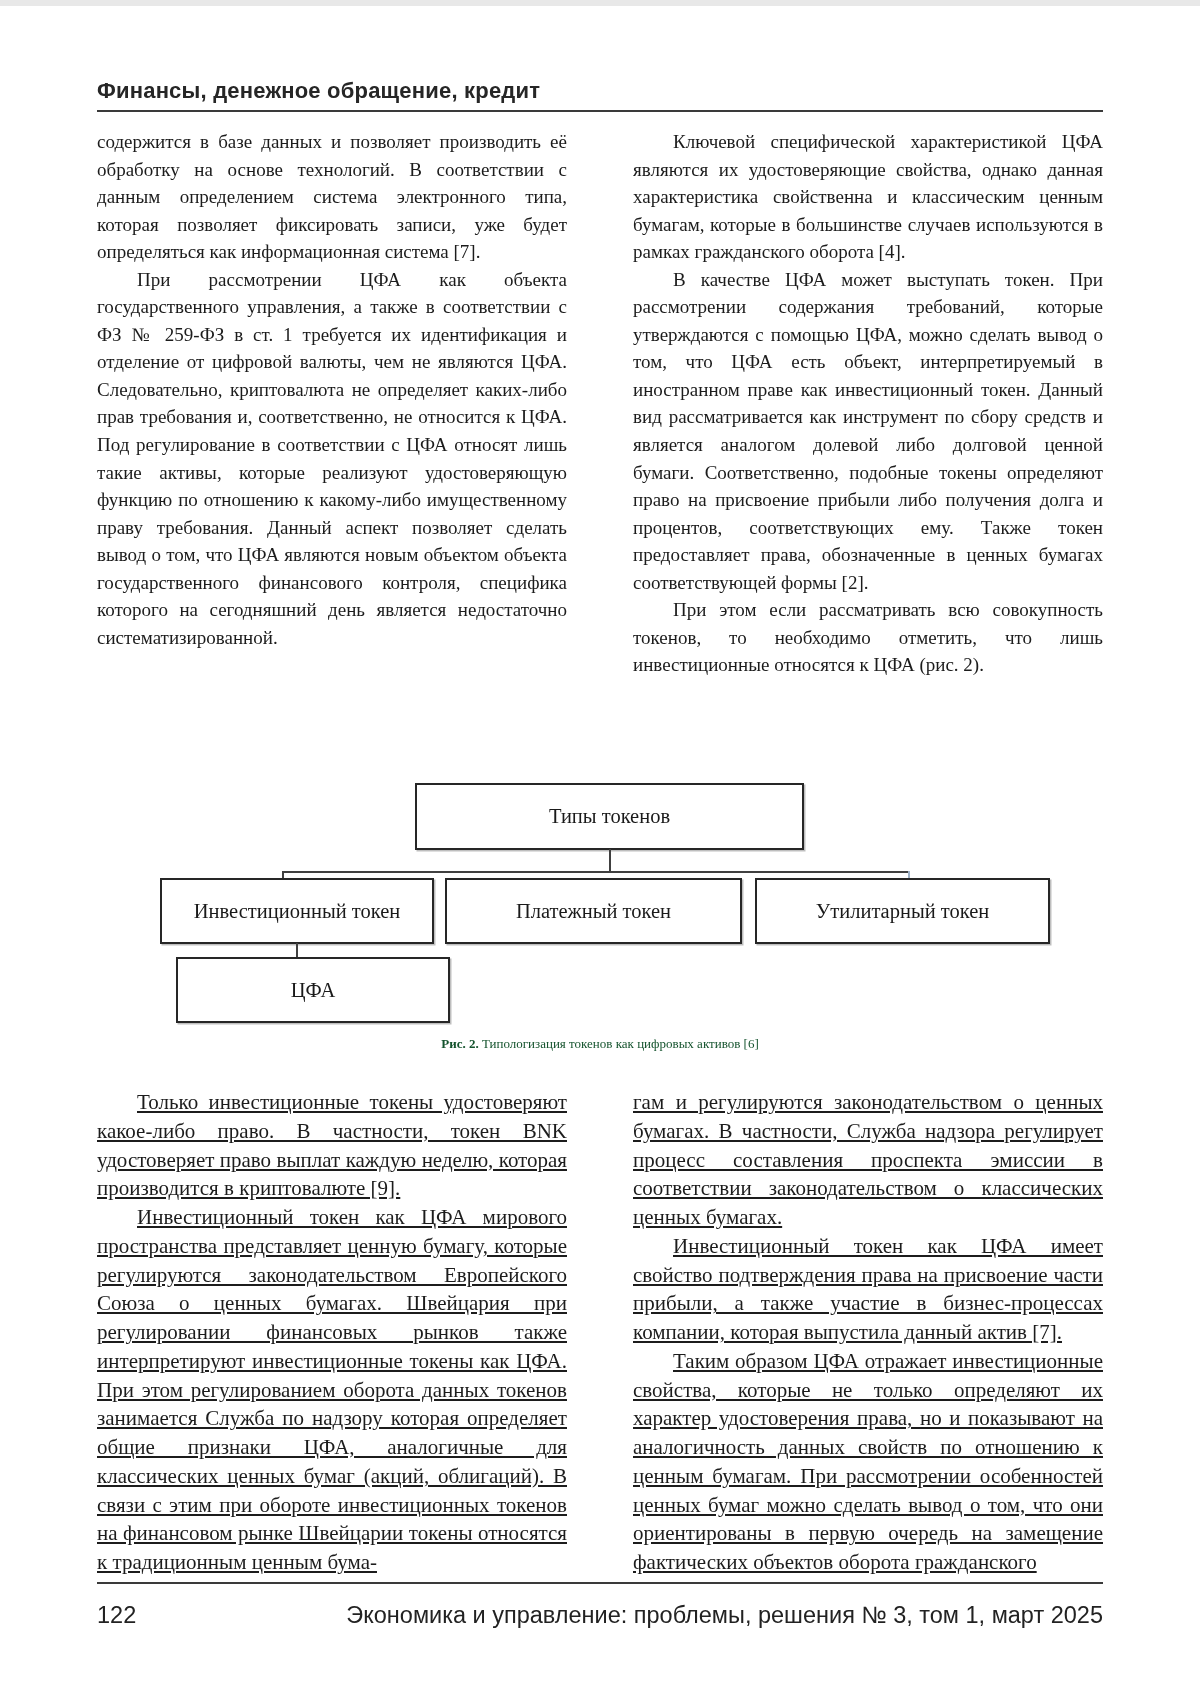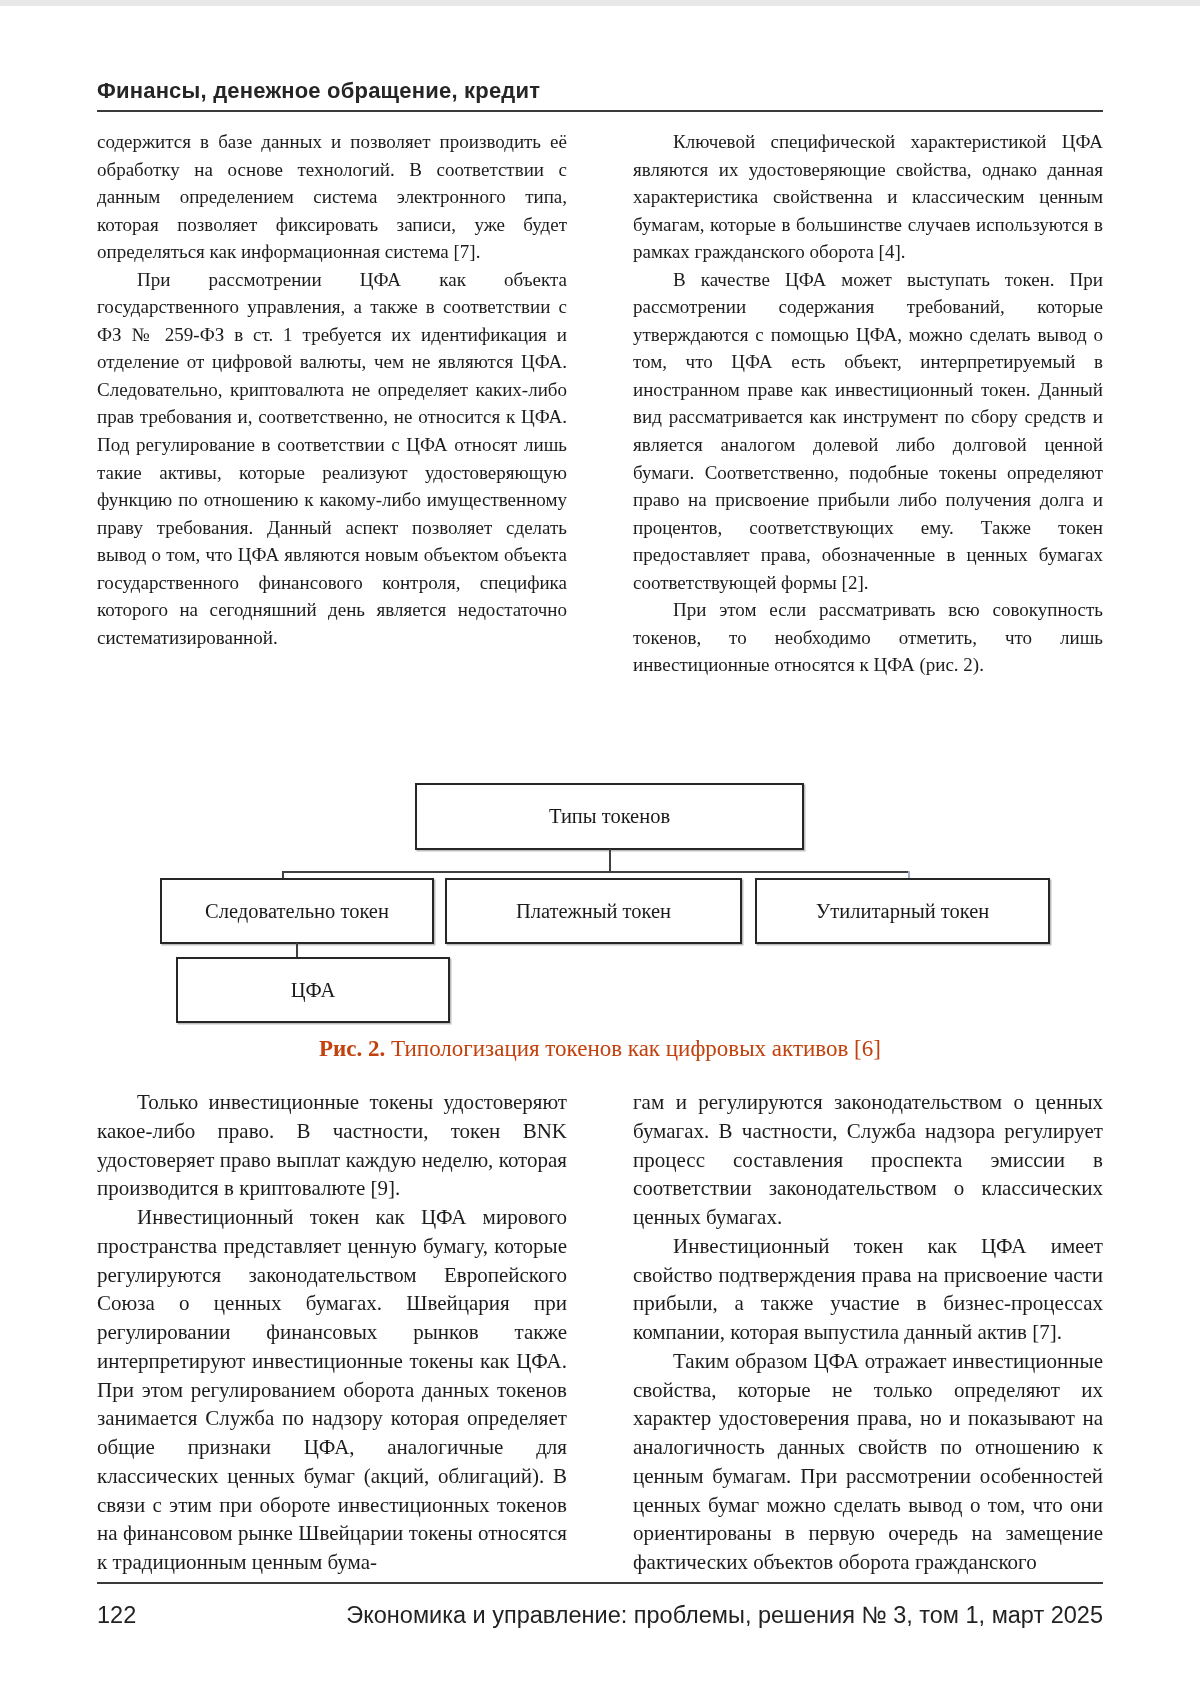--- a/index.html
+++ b/index.html
@@ -13,40 +13,40 @@
     font-family:"Liberation Sans", sans-serif;font-weight:bold;
     font-size:22px;letter-spacing:.2px;color:#262626;
   }
   .head-rule{
     position:absolute;left:97px;top:104px;width:1006px;height:2px;background:#3a3a3a;
   }
   .cols{
     position:absolute;left:97px;width:1006px;display:flex;gap:66px;
   }
   .cols-top{top:122px;}
-  .cols-bottom{top:1082px;}
+  .cols-bottom{top:1082px;text-decoration:underline;}
   .col{width:470px;}
   .cols-top .col{font-size:19px;line-height:1.45;}
   .cols-bottom .col{font-size:21px;line-height:1.37;}
   .para{margin:0;text-align:justify;}
   .para.indent{text-indent:40px;}
 
   .figure{position:absolute;left:0;top:770px;width:1200px;height:260px;}
   .fbox{
     position:absolute;background:#fff;border:2.5px solid #262626;
     box-shadow:1.5px 1.5px 0 rgba(110,110,110,.45);
     display:flex;align-items:center;justify-content:center;
     font-size:20.5px;color:#1a1a1a;text-align:center;
   }
   .conn{position:absolute;background:#404040;}
   .conn.blue{background:#9fb2c8;}
 
   .fig-caption{
     position:absolute;left:0;top:1030px;width:1200px;text-align:center;
-    font-size:23px;color:#c2410c;
+    font-size:13px;color:#14532d;
   }
   .fig-caption .lbl{font-weight:bold;}
 
   .foot-rule{
     position:absolute;left:97px;top:1576px;width:1006px;height:2px;background:#3a3a3a;
   }
   .footer{
     position:absolute;left:97px;top:1596px;width:1006px;
     display:flex;justify-content:space-between;align-items:baseline;
     font-family:"Liberation Sans", sans-serif;font-size:23.5px;color:#222;
@@ -73,21 +73,21 @@
   </div>
 
   <div class="figure">
     <div class="fbox" style="left:415px;top:7px;width:385px;height:63px;">Типы токенов</div>
 
     <div class="conn" style="left:609px;top:73px;width:2px;height:22px;"></div>
     <div class="conn" style="left:282px;top:95px;width:628px;height:2px;"></div>
     <div class="conn" style="left:282px;top:95px;width:2px;height:9px;"></div>
     <div class="conn blue" style="left:908px;top:95px;width:2px;height:9px;"></div>
 
-    <div class="fbox" style="left:160px;top:102px;width:270px;height:62px;">Следовательно токен</div>
+    <div class="fbox" style="left:160px;top:102px;width:270px;height:62px;">Инвестиционный токен</div>
     <div class="fbox" style="left:445px;top:102px;width:293px;height:62px;">Платежный токен</div>
     <div class="fbox" style="left:755px;top:102px;width:291px;height:62px;">Утилитарный токен</div>
 
     <div class="conn" style="left:296px;top:167px;width:2px;height:14px;"></div>
 
     <div class="fbox" style="left:176px;top:181px;width:270px;height:62px;">ЦФА</div>
   </div>
 
   <div class="fig-caption">
     <span class="lbl">Рис. 2.</span>

